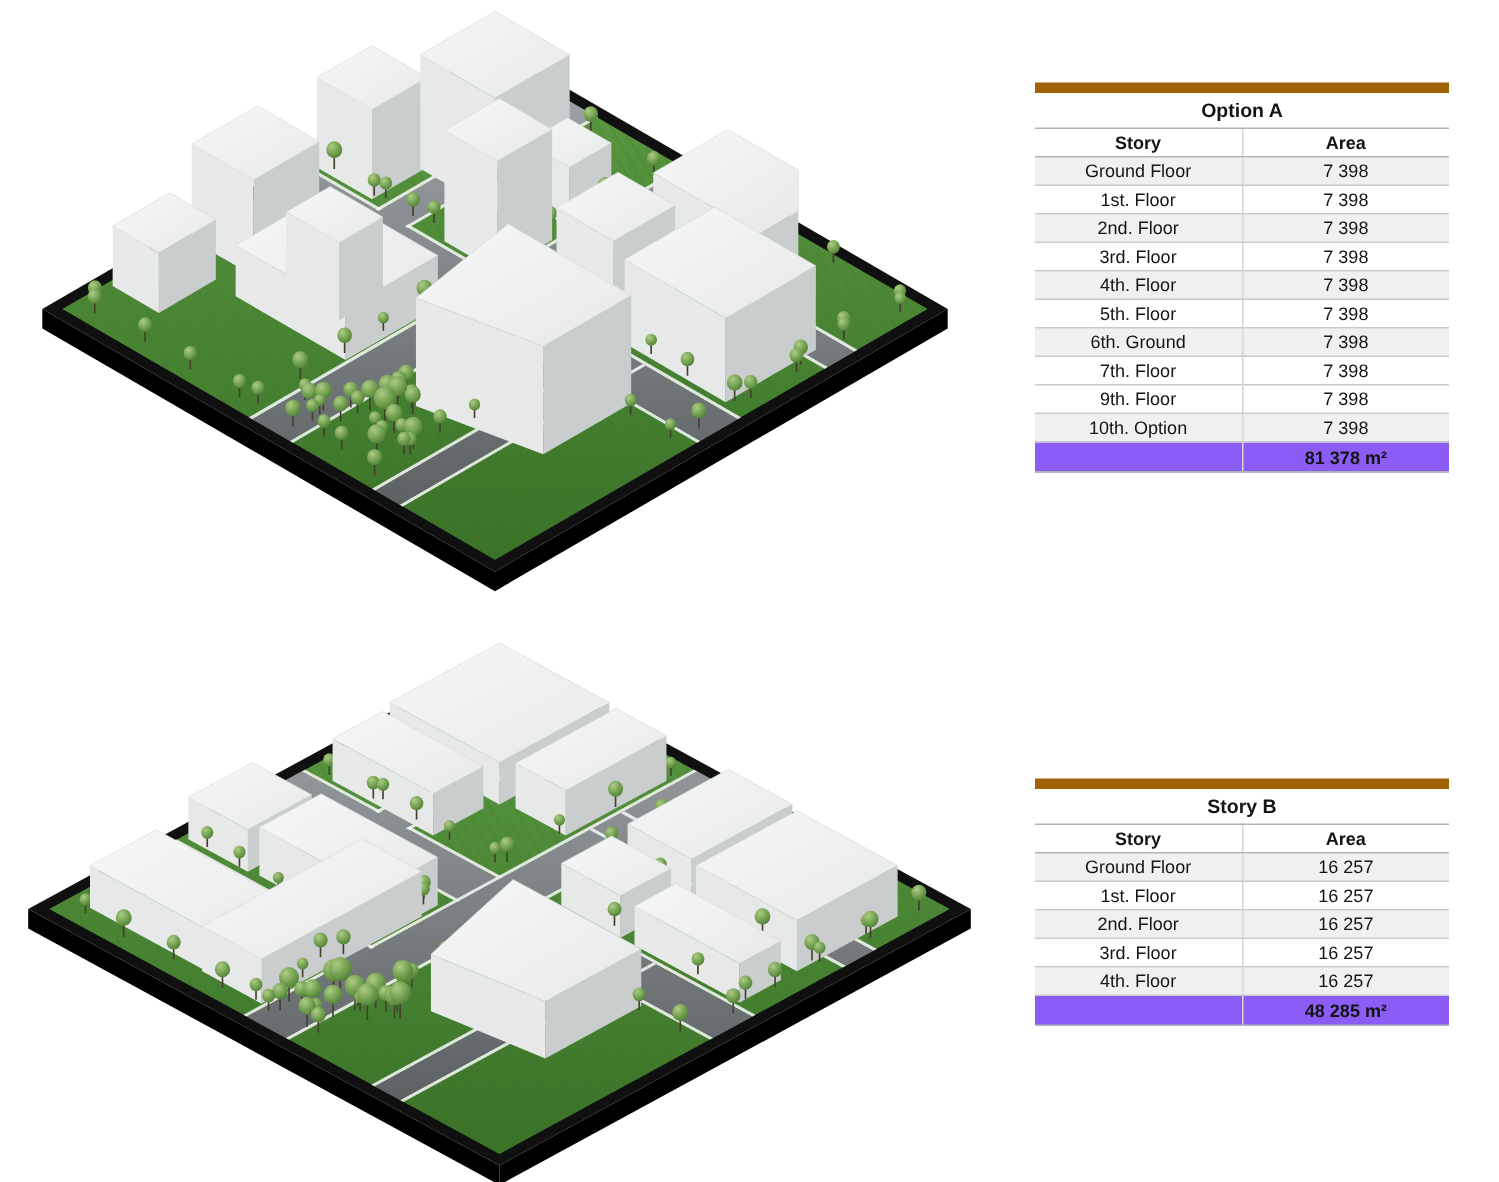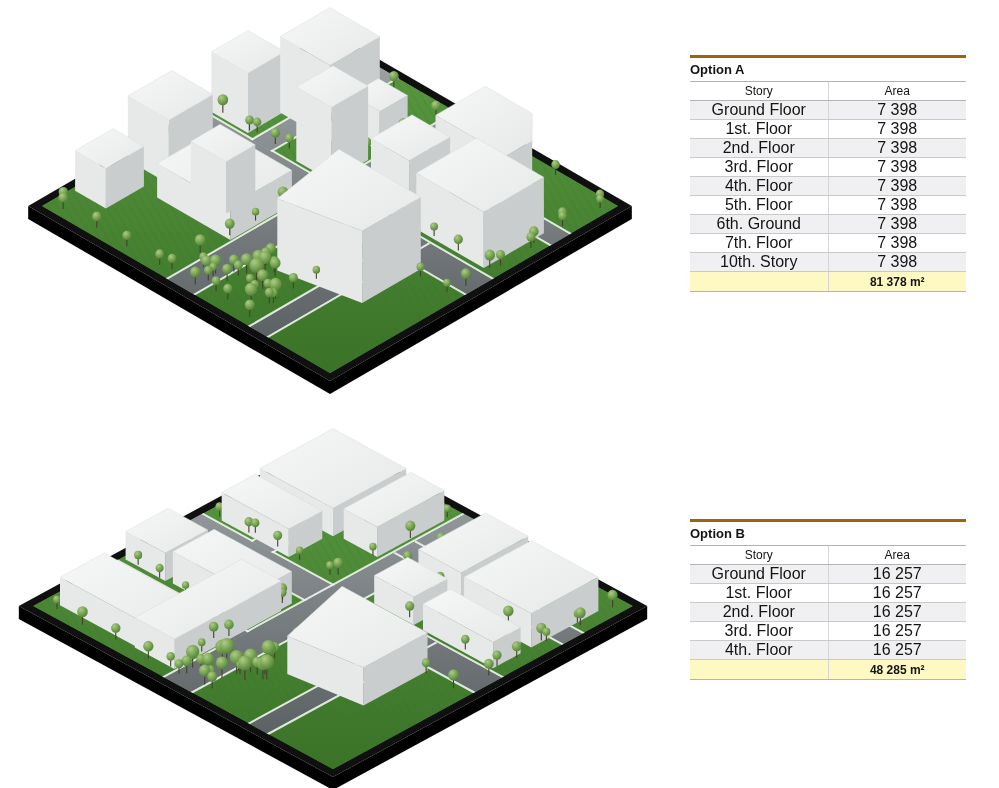--- a/index.html
+++ b/index.html
@@ -2,30 +2,30 @@
 <html><head>
 <meta charset="utf-8">
 <style>
   html,body{margin:0;padding:0;background:#ffffff;}
   #canvas{position:relative;width:999px;height:788px;overflow:hidden;background:#ffffff;
           font-family:"Liberation Sans", sans-serif;}
   .scene{position:absolute;}
   .area-table{position:absolute;width:276px;color:#141414;}
   table.tbl{width:100%;border-collapse:collapse;table-layout:fixed;}
   .tbl td,.tbl th{padding:0;margin:0;}
-  .tbl .title-cell{font-size:13px;font-weight:bold;text-align:left;height:23px;
-        border-top:3px solid #a16207;border-bottom:1px solid #b3b3b3;background:#ffffff;}
-  .tbl th{font-size:12px;font-weight:normal;text-align:center;height:18px;
+  .tbl .title-cell{font-size:13px;font-weight:bold;text-align:center;height:23px;
+        border-top:7px solid #a16207;border-bottom:1px solid #b3b3b3;background:#ffffff;}
+  .tbl th{font-size:12px;font-weight:bold;text-align:center;height:18px;
         border-bottom:1px solid #b3b3b3;background:#ffffff;}
-  .tbl td.data{font-size:16px;text-align:center;height:18px;border-bottom:1px solid #c9c9c9;}
+  .tbl td.data{font-size:12px;text-align:center;height:18px;border-bottom:1px solid #c9c9c9;}
   .tbl .colL{border-right:1px solid #d6d6d6;}
   .tbl tr.zebra td{background:#f0f0f2;}
   .tbl tr.plain td{background:#ffffff;}
   .tbl td.total{font-size:12px;font-weight:bold;text-align:center;height:19px;
-        border-bottom:1px solid #b3b3b3;background:#fef9c3;}
+        border-bottom:1px solid #b3b3b3;background:#8b5cf6;}
 </style>
 </head>
 <body>
 
 <div id="canvas">
 
   <div class="scene" id="scene-0" style="left: 10px; top: 0px;">
     <svg width="645" height="402">
         <defs>
           <linearGradient id="s0grass" gradientUnits="userSpaceOnUse" x1="320" y1="36" x2="320" y2="376">
@@ -1092,39 +1092,43 @@
             <td class="data">7 398</td>
           </tr>
           <tr class="zebra">
             <td class="data colL">6th. Ground</td>
             <td class="data">7 398</td>
           </tr>
           <tr class="plain">
             <td class="data colL">7th. Floor</td>
             <td class="data">7 398</td>
           </tr>
+          <tr class="plain">
+            <td class="data colL">9th. Floor</td>
+            <td class="data">7 398</td>
+          </tr>
           <tr class="zebra">
-            <td class="data colL">10th. Story</td>
+            <td class="data colL">10th. Option</td>
             <td class="data">7 398</td>
           </tr>
         </tbody>
       <tfoot>
         <tr>
           <td class="total colL"></td>
           <td class="total">81 378 m²</td>
         </tr>
       </tfoot>
     </table>
   </div>
 
   <div class="area-table" id="table-1" style="left: 690px; top: 519px;">
     <table class="tbl">
       <thead>
         <tr>
-          <td class="title-cell" colspan="2">Option B</td>
+          <td class="title-cell" colspan="2">Story B</td>
         </tr>
         <tr>
           <th class="colL">Story</th>
           <th>Area</th>
         </tr>
       </thead>
       <tbody class="rows-host">
           <tr class="zebra">
             <td class="data colL">Ground Floor</td>
             <td class="data">16 257</td>

